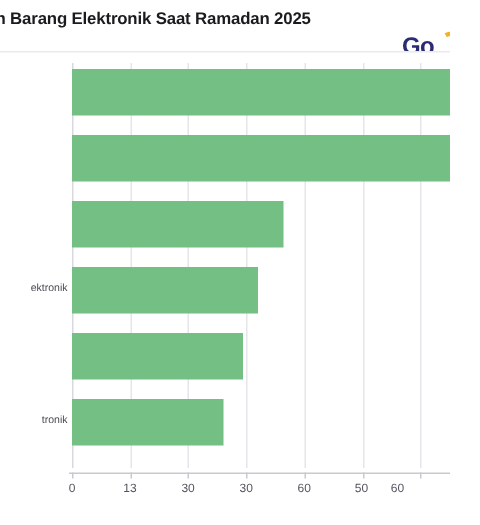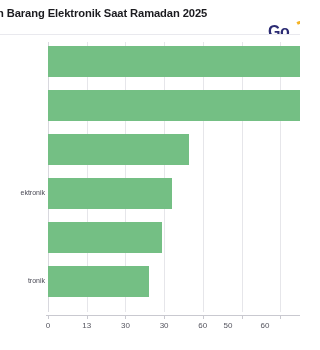--- a/index.html
+++ b/index.html
@@ -225,19 +225,19 @@
         <div class="xtick-label" style="left: 48px;">0</div>
         <div class="xtick-mark" style="left: 86.7px;"></div>
         <div class="xtick-label" style="left: 86.7px;">13</div>
         <div class="xtick-mark" style="left: 125.4px;"></div>
         <div class="xtick-label" style="left: 125.4px;">30</div>
         <div class="xtick-mark" style="left: 164.1px;"></div>
         <div class="xtick-label" style="left: 164.1px;">30</div>
         <div class="xtick-mark" style="left: 202.8px;"></div>
         <div class="xtick-label" style="left: 202.8px;">60</div>
         <div class="xtick-mark" style="left: 241.5px;"></div>
-        <div class="xtick-label" style="left: 228px;">50</div>
+        <div class="xtick-label" style="left: 241px;">50</div>
         <div class="xtick-mark" style="left: 280.2px;"></div>
         <div class="xtick-label" style="left: 265px;">60</div>
       </div>
   </div>
 
 </div>
 
 </body></html>

